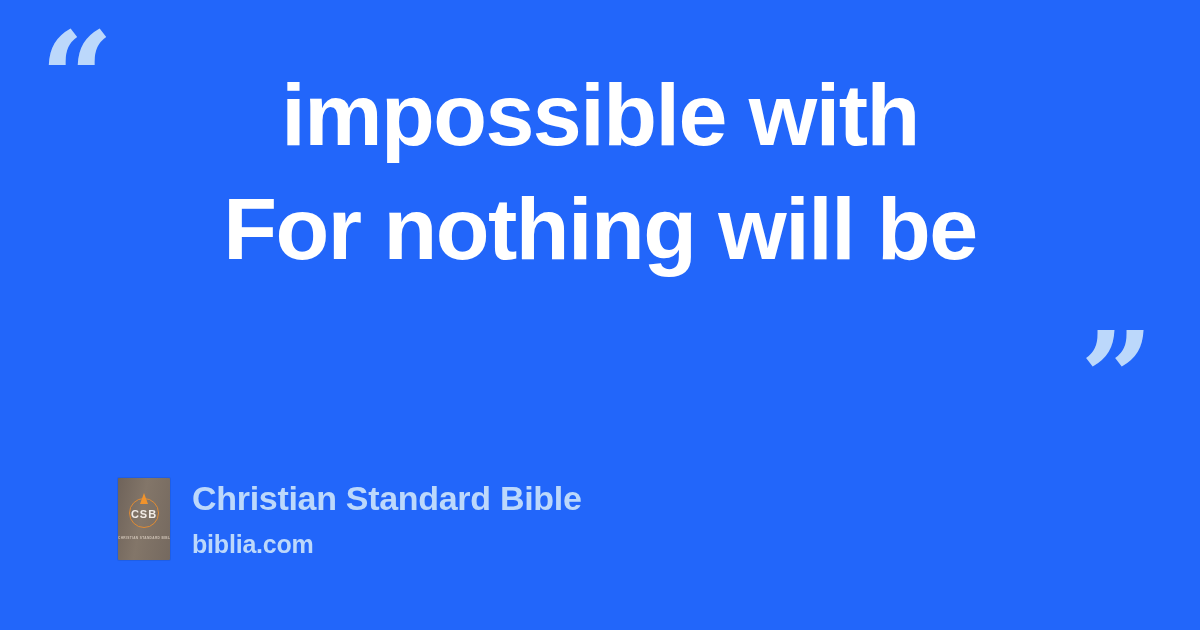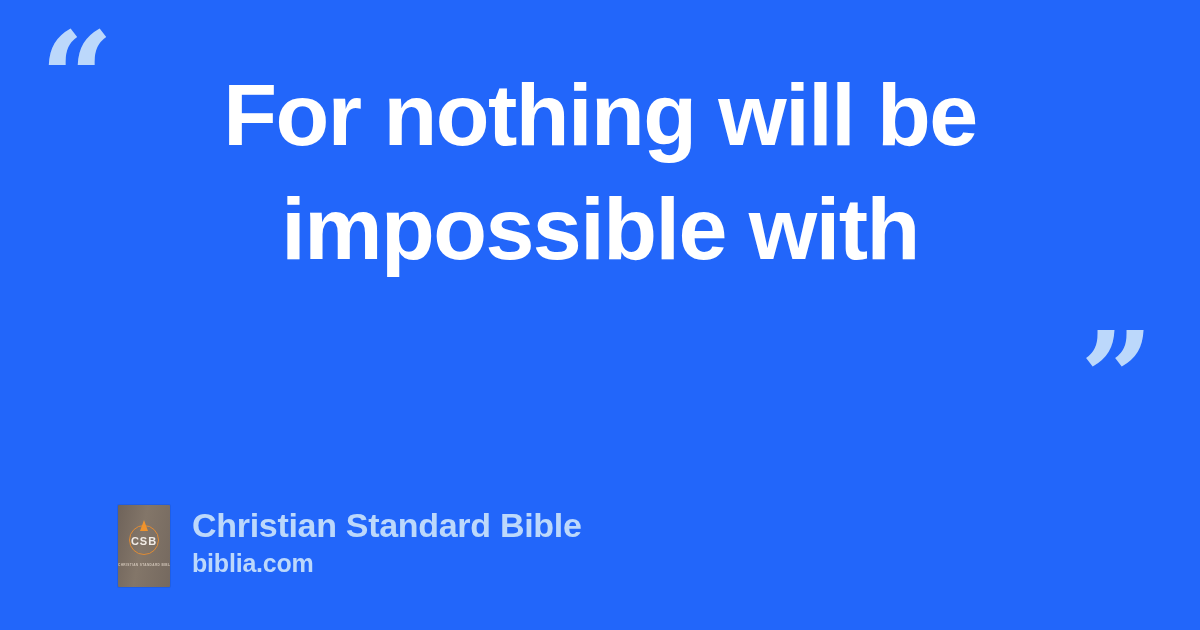--- a/index.html
+++ b/index.html
@@ -60,24 +60,24 @@
     font-size: 88px;
     line-height: 114px;
     letter-spacing: -1.5px;
     white-space: pre;
   }
 
   
   #attribution {
     position: absolute;
     left: 118px;
-    top: 505px;
+    top: 478px;
     display: flex;
     flex-direction: row;
-    align-items: flex-start;
+    align-items: flex-end;
   }
 
   
   #book-cover {
     position: relative;
     width: 52px;
     height: 82px;
     background: #7d7067;
     background-image: linear-gradient(100deg, #6f635a 0%, #837669 45%, #75695f 100%);
     border-radius: 1px;
@@ -150,33 +150,33 @@
     white-space: pre;
   }
   #source-site {
     color: #bcd8fb;
     font-family: "Liberation Sans", sans-serif;
     font-weight: 700;
     font-size: 25px;
     line-height: 32px;
     letter-spacing: -0.2px;
     white-space: pre;
-    margin-top: 2px;
+    margin-top: 10px;
   }
 </style>
 </head>
 <body>
 
 <div id="card">
 
   <span id="quote-open" class="deco-quote">“</span>
 
   <div id="quote-block">
+    <span class="quote-line">impossible with</span>
     <span class="quote-line">For nothing will be</span>
-    <span class="quote-line">impossible with</span>
   </div>
 
   <span id="quote-close" class="deco-quote">”</span>
 
   <div id="attribution">
 
     <div id="book-cover">
       <div id="book-emblem-ring"></div>
       <div id="book-emblem-flame"></div>
       <div id="book-emblem-initials">CSB</div>

